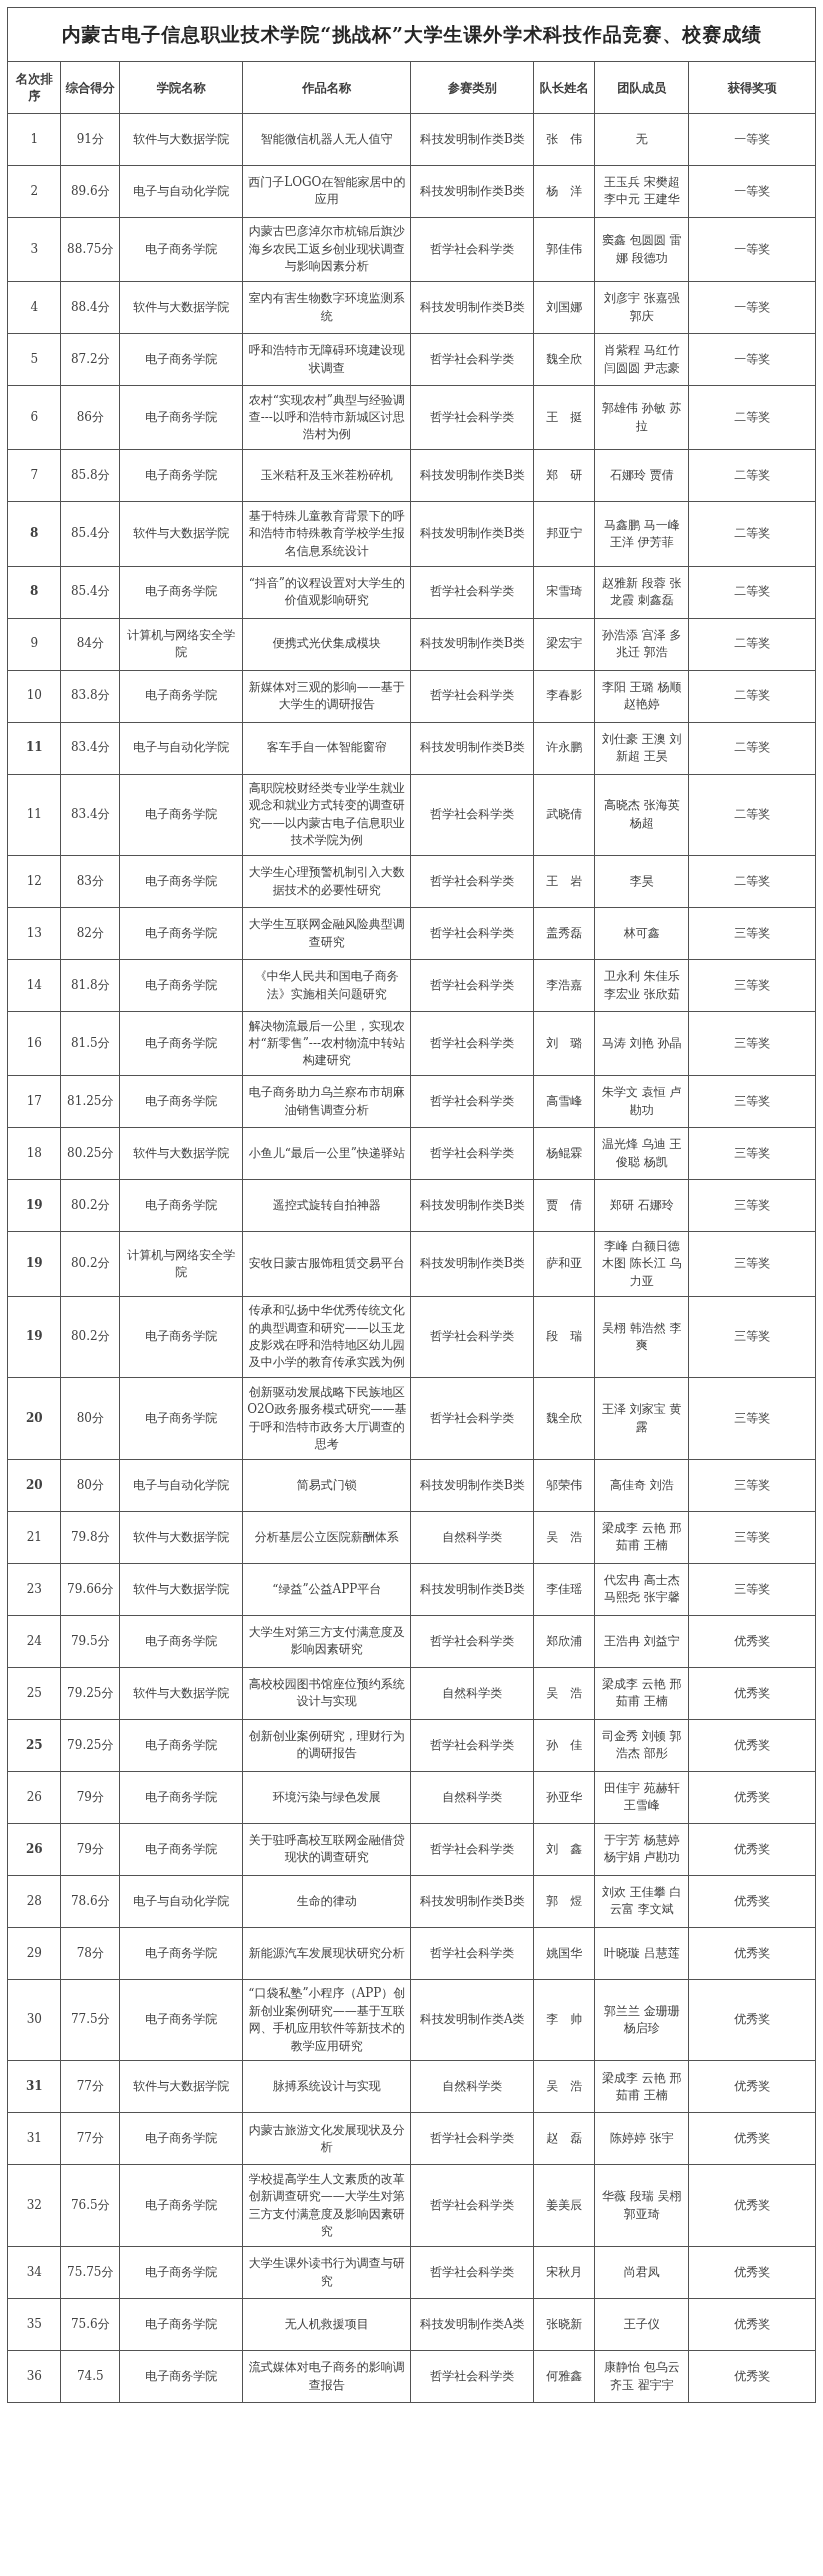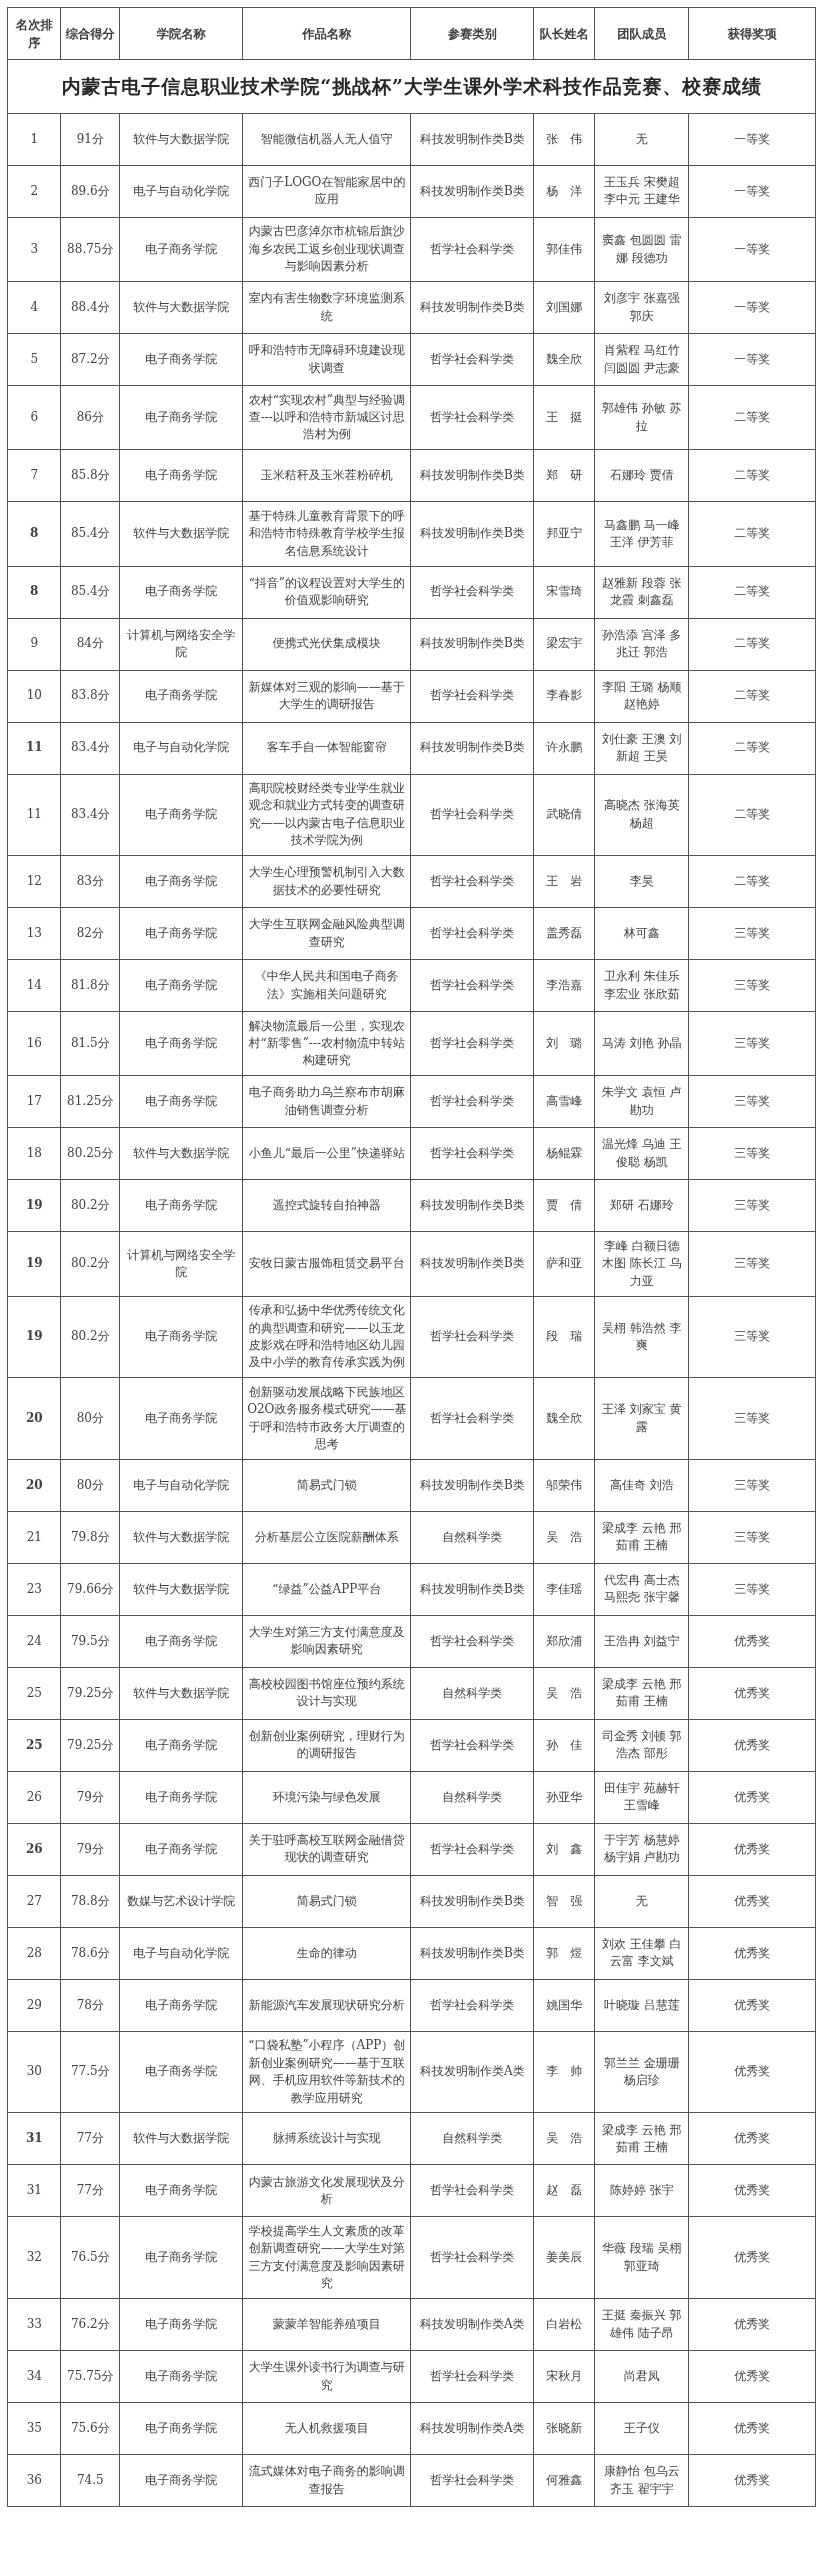--- a/index.html
+++ b/index.html
@@ -25,32 +25,32 @@
         <col style="width:59px">
         <col style="width:123px">
         <col style="width:168px">
       <col style="width:123px">
         <col style="width:61px">
         <col style="width:94px">
         <col style="width:127px">
     </colgroup>
     <thead>
       <tr>
+        <td class="title-cell" colspan="8">内蒙古电子信息职业技术学院“挑战杯”大学生课外学术科技作品竞赛、校赛成绩</td>
+      </tr>
+      <tr>
         <th>名次排序</th>
         <th>综合得分</th>
         <th>学院名称</th>
         <th>作品名称</th>
         <th>参赛类别</th>
         <th>队长姓名</th>
         <th>团队成员</th>
         <th>获得奖项</th>
       </tr>
-      <tr>
-        <td class="title-cell" colspan="8">内蒙古电子信息职业技术学院“挑战杯”大学生课外学术科技作品竞赛、校赛成绩</td>
-      </tr>
     </thead>
     <tbody>
         <tr>
           <td class="rank">1</td>
           <td>91分</td>
           <td>软件与大数据学院</td>
           <td>智能微信机器人无人值守</td>
           <td>科技发明制作类B类</td>
           <td>张　伟</td>
           <td>无</td>
@@ -350,30 +350,20 @@
           <td class="rank">26</td>
           <td>79分</td>
           <td>电子商务学院</td>
           <td>关于驻呼高校互联网金融借贷现状的调查研究</td>
           <td>哲学社会科学类</td>
           <td>刘　鑫</td>
           <td>于宇芳 杨慧婷 杨宇娟 卢勘功</td>
           <td>优秀奖</td>
         </tr>
         <tr>
-          <td class="rank">27</td>
-          <td>78.8分</td>
-          <td>数媒与艺术设计学院</td>
-          <td>简易式门锁</td>
-          <td>科技发明制作类B类</td>
-          <td>智　强</td>
-          <td>无</td>
-          <td>优秀奖</td>
-        </tr>
-        <tr>
           <td class="rank">28</td>
           <td>78.6分</td>
           <td>电子与自动化学院</td>
           <td>生命的律动</td>
           <td>科技发明制作类B类</td>
           <td>郭　煜</td>
           <td>刘欢 王佳攀 白云富 李文斌</td>
           <td>优秀奖</td>
         </tr>
         <tr>
@@ -417,30 +407,20 @@
           <td>优秀奖</td>
         </tr>
         <tr>
           <td class="rank">32</td>
           <td>76.5分</td>
           <td>电子商务学院</td>
           <td>学校提高学生人文素质的改革创新调查研究——大学生对第三方支付满意度及影响因素研究</td>
           <td>哲学社会科学类</td>
           <td>姜美辰</td>
           <td>华薇 段瑞 吴栩 郭亚琦</td>
-          <td>优秀奖</td>
-        </tr>
-        <tr>
-          <td class="rank">33</td>
-          <td>76.2分</td>
-          <td>电子商务学院</td>
-          <td>蒙蒙羊智能养殖项目</td>
-          <td>科技发明制作类A类</td>
-          <td>白岩松</td>
-          <td>王挺 秦振兴 郭雄伟 陆子昂</td>
           <td>优秀奖</td>
         </tr>
         <tr>
           <td class="rank">34</td>
           <td>75.75分</td>
           <td>电子商务学院</td>
           <td>大学生课外读书行为调查与研究</td>
           <td>哲学社会科学类</td>
           <td>宋秋月</td>
           <td>尚君凤</td>

